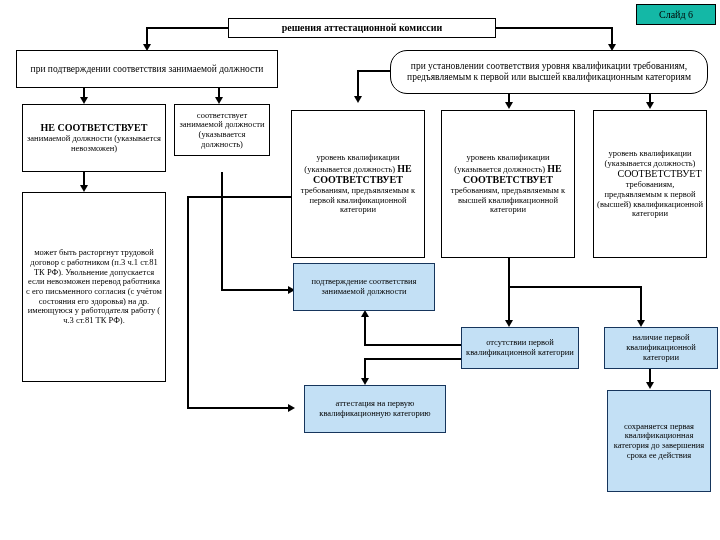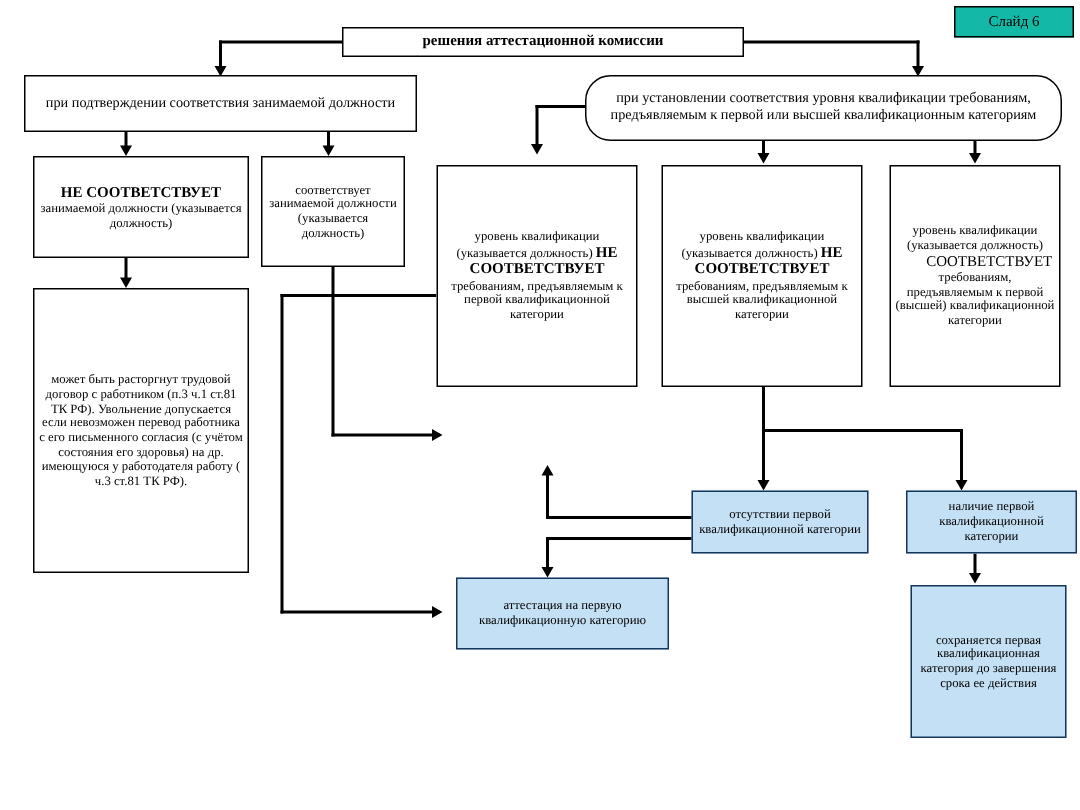--- a/index.html
+++ b/index.html
@@ -96,25 +96,25 @@
 
   <div class="ln lnv" style="left:83px;top:88px;height:11px;"></div>
   <div class="arrow-d" style="left:80px;top:97px;"></div>
 
   <div class="ln lnv" style="left:218px;top:88px;height:11px;"></div>
   <div class="arrow-d" style="left:215px;top:97px;"></div>
 
   <div class="box" style="left:22px;top:104px;width:144px;height:68px;font-size:8.5px;">
     <span class="txt">
       <span class="b" style="font-size:10px;">НЕ СООТВЕТСТВУЕТ</span><br>
-      <span>занимаемой должности (указывается должность)</span>
-    </span>
-  </div>
-
-  <div class="box" style="left:174px;top:104px;width:96px;height:74px;font-size:8.5px;">
+      <span>занимаемой должности (указывается невозможен)</span>
+    </span>
+  </div>
+
+  <div class="box" style="left:174px;top:104px;width:96px;height:52px;font-size:8.5px;">
     <span class="txt">соответствует занимаемой должности (указывается должность)</span>
   </div>
 
   <div class="ln lnv" style="left:83px;top:172px;height:15px;"></div>
   <div class="arrow-d" style="left:80px;top:185px;"></div>
 
   <div class="box" style="left:22px;top:192px;width:144px;height:190px;font-size:8.5px;">
     <span class="txt">может быть расторгнут трудовой договор с работником (п.3 ч.1 ст.81 ТК РФ). Увольнение допускается если невозможен перевод работника с его письменного согласия (с учётом состояния его здоровья) на др. имеющуюся у работодателя работу ( ч.3 ст.81 ТК РФ).</span>
   </div>
 
@@ -154,20 +154,23 @@
   <div class="ln lnh" style="left:221px;top:289px;width:72px;"></div>
   <div class="arrow-r" style="left:288px;top:286px;"></div>
 
   <div class="ln lnv" style="left:357px;top:258px;height:0px;"></div>
 
   <div class="ln lnv" style="left:187px;top:196px;height:213px;"></div>
   <div class="ln lnh" style="left:187px;top:196px;width:104px;"></div>
   <div class="ln lnh" style="left:187px;top:407px;width:106px;"></div>
   <div class="arrow-r" style="left:288px;top:404px;"></div>
 
+  <div class="box blue" style="left:293px;top:263px;width:142px;height:48px;font-size:8.5px;">
+    <span class="txt">подтверждение соответствия занимаемой должности</span>
+  </div>
 
   <div class="box blue" style="left:304px;top:385px;width:142px;height:48px;font-size:8.5px;">
     <span class="txt">аттестация на первую квалификационную категорию</span>
   </div>
 
   <div class="ln lnv" style="left:508px;top:258px;height:28px;"></div>
   <div class="ln lnh" style="left:508px;top:286px;width:134px;"></div>
   <div class="ln lnv" style="left:508px;top:286px;height:0px;"></div>
   <div class="ln lnv" style="left:508px;top:286px;height:36px;"></div>
   <div class="arrow-d" style="left:505px;top:320px;"></div>

